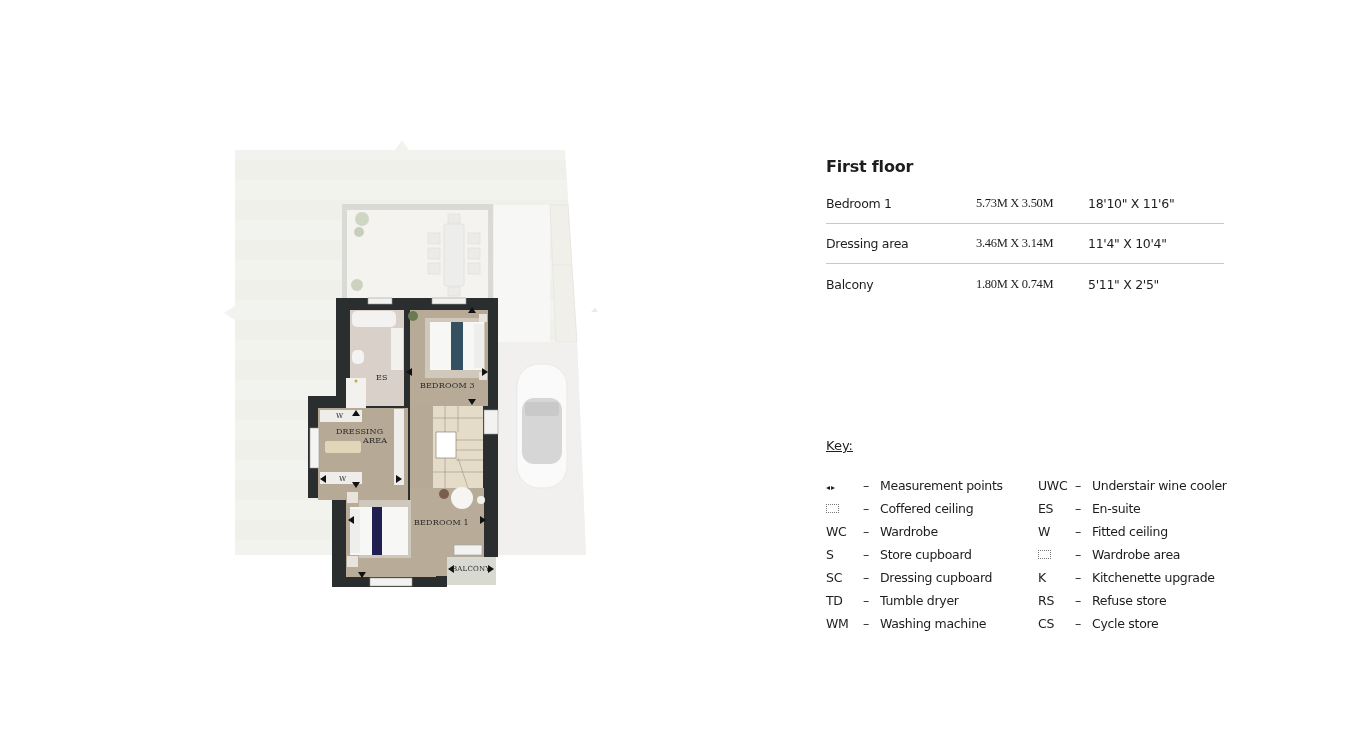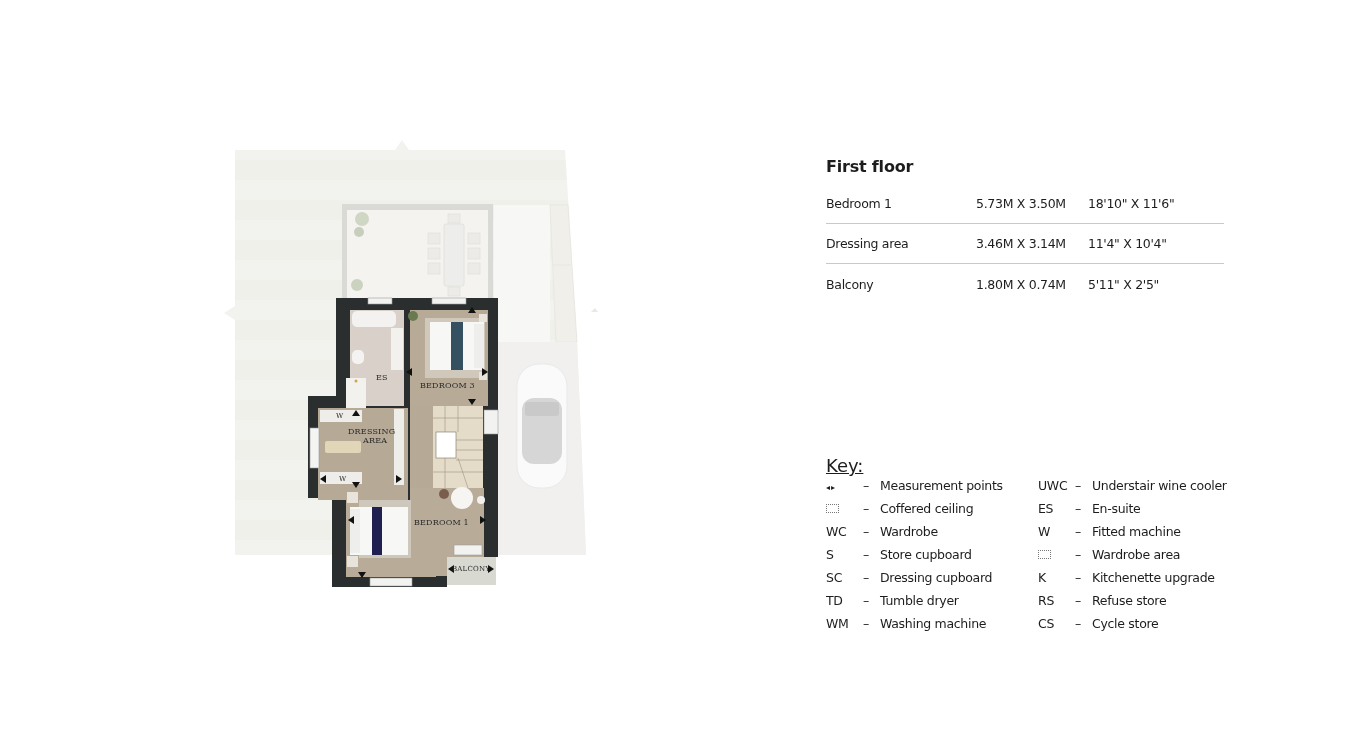--- a/index.html
+++ b/index.html
@@ -4,23 +4,23 @@
 <style>
   html, body { margin:0; padding:0; background:#ffffff; }
   body { width:1368px; height:733px; position:relative; overflow:hidden; font-family:"DejaVu Sans", sans-serif; color:#1d1d1d; }
   .plan { position:absolute; left:0; top:0; width:700px; height:733px; }
   .info { position:absolute; left:826px; top:150px; width:400px; }
   .floor-title { font-size:16px; font-weight:bold; letter-spacing:-0.2px; position:absolute; top:7px; left:0; }
   .rooms { position:absolute; top:34px; left:0; width:398px; }
   .room-row { height:40px; display:flex; align-items:center; font-size:12.5px; letter-spacing:-0.3px; border-bottom:1px solid #c9c9c9; box-sizing:border-box; }
   .room-row:last-child { border-bottom:none; }
   .room-row .name { width:150px; }
-  .room-row .metric { width:112px; }
+  .room-row .metric { width:112px;font-family:Liberation Serif, serif; }
   .room-row .imperial { width:130px; }
-  .key-title { position:absolute; top:305px; left:0; font-size:18px;text-decoration:underline; }
+  .key-title { position:absolute; top:288px; left:0; font-size:13px;text-decoration:underline; }
   .key { position:absolute; top:324px; left:0; width:420px; }
   .key-col { position:absolute; top:0; }
   .key-col.left { left:0; }
   .key-col.right { left:212px; }
   .key-item { height:23px; display:flex; align-items:center; font-size:12.5px; letter-spacing:-0.3px; }
   .key-item .abbr { width:37px; }
   .key-item .dash { width:17px; }
   .key-item .desc { white-space:nowrap; }
   .sym-dotted { display:inline-block; width:11px; height:7px; border:1px dotted #777; }
   .sym-arrows { font-size:8px; letter-spacing:1px; }
@@ -173,21 +173,21 @@
       <polygon points="348,520 354,516 354,524"></polygon>
       <polygon points="486,520 480,516 480,524"></polygon>
       <polygon points="362,578 358,572 366,572"></polygon>
       <polygon points="448,569 454,565 454,573"></polygon>
       <polygon points="494,569 488,565 488,573"></polygon>
     </g>
   </svg>
 
   <div class="plan-label" style="left:376px;top:373px;">ES</div>
   <div class="plan-label" style="left:420px;top:381px;">BEDROOM 3</div>
-  <div class="plan-label" style="left:348px;top:427px;">DRESSING</div>
+  <div class="plan-label" style="left:336px;top:427px;">DRESSING</div>
   <div class="plan-label" style="left:363px;top:436px;">AREA</div>
   <div class="plan-label" style="left:414px;top:518px;">BEDROOM 1</div>
   <div class="plan-label" style="left:452px;top:565px;font-size:7px;">BALCONY</div>
   <div class="plan-label" style="left:336px;top:412px;font-size:7px;">W</div>
   <div class="plan-label" style="left:339px;top:475px;font-size:7px;">W</div>
 </div>
 
 <div class="info">
   <div class="floor-title">First floor</div>
 
@@ -257,21 +257,21 @@
         <span class="desc">Understair wine cooler</span>
       </div>
       <div class="key-item">
         <span class="abbr">ES</span>
         <span class="dash">–</span>
         <span class="desc">En-suite</span>
       </div>
       <div class="key-item">
         <span class="abbr">W</span>
         <span class="dash">–</span>
-        <span class="desc">Fitted machine</span>
+        <span class="desc">Fitted ceiling</span>
       </div>
       <div class="key-item">
         <span class="abbr"><span class="sym-dotted"></span></span>
         <span class="dash">–</span>
         <span class="desc">Wardrobe area</span>
       </div>
       <div class="key-item">
         <span class="abbr">K</span>
         <span class="dash">–</span>
         <span class="desc">Kitchenette upgrade</span>

